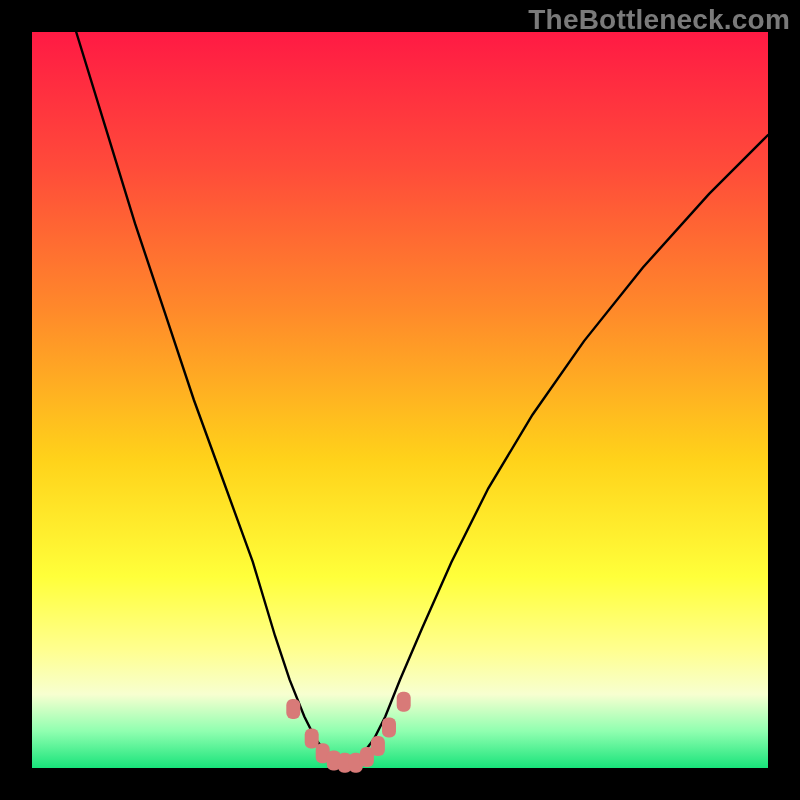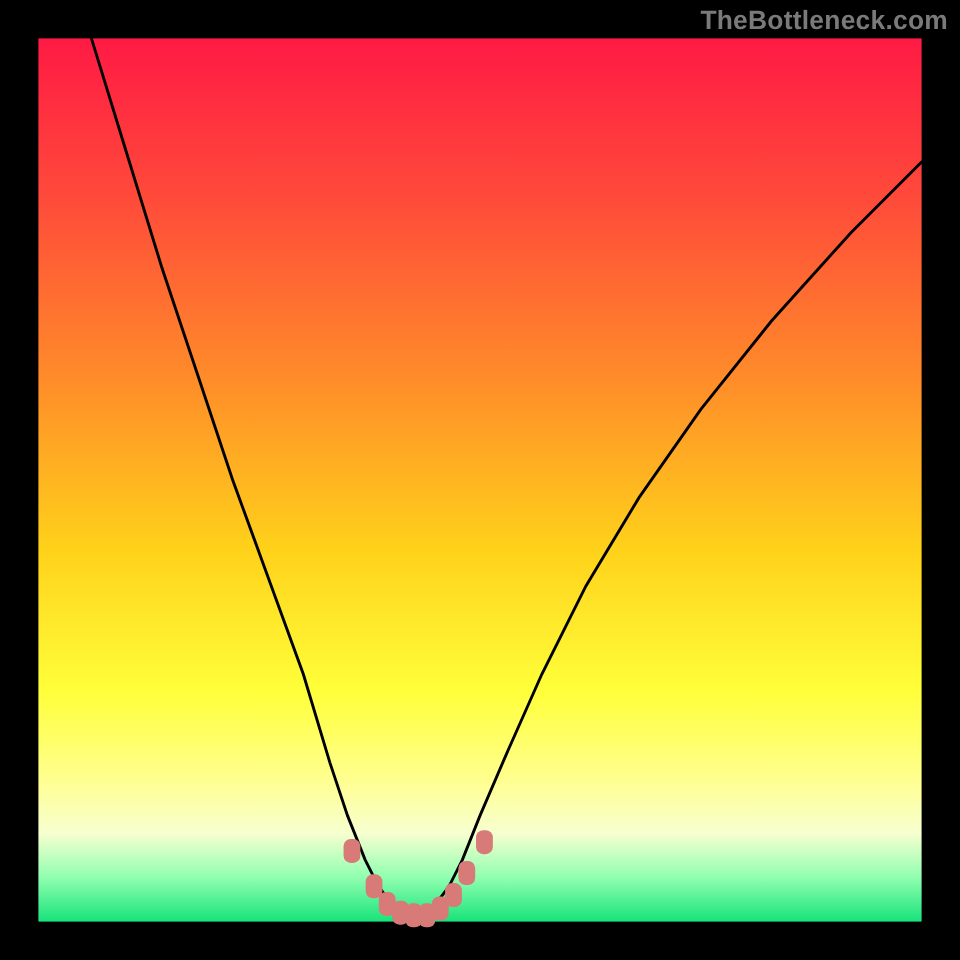--- a/index.html
+++ b/index.html
@@ -34,21 +34,21 @@
       #ffff90 84%,
       #f7ffd0 90%,
       #90ffb0 95%,
       #18e37a 100%);
   }
   .watermark {
     position: absolute;
     top: 4px;
     right: 10px;
     color: #7a7a7a;
-    font-size: 22px;
+    font-size: 28px;
     font-weight: 600;
     letter-spacing: 0.2px;
     pointer-events: none;
   }
   svg.curve {
     position: absolute;
     top: 0;
     left: 0;
     width: 736px;
     height: 736px;

